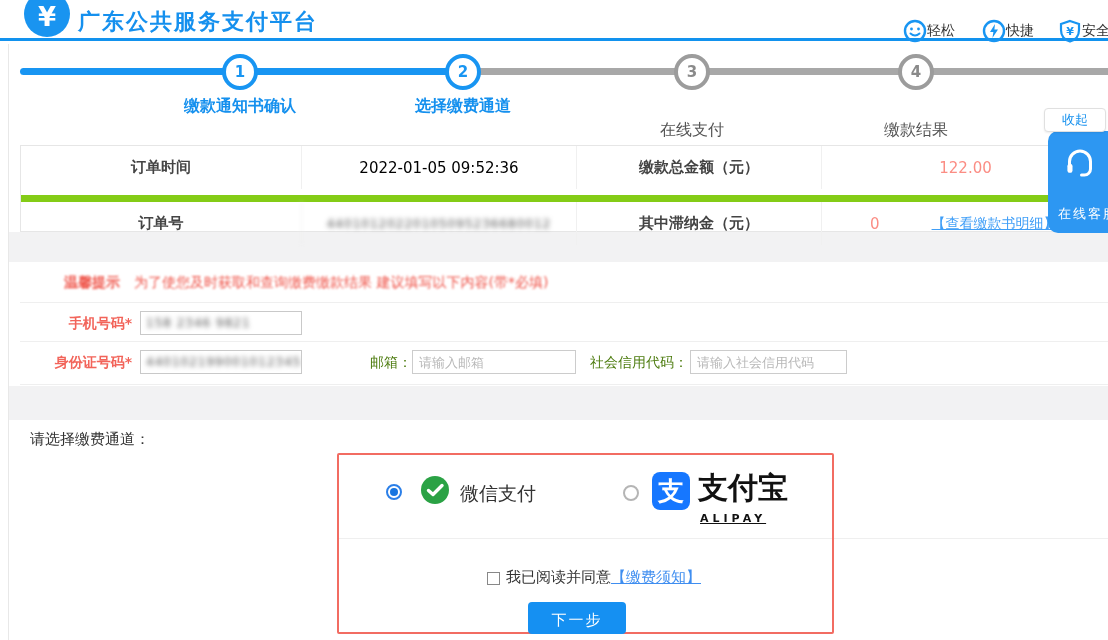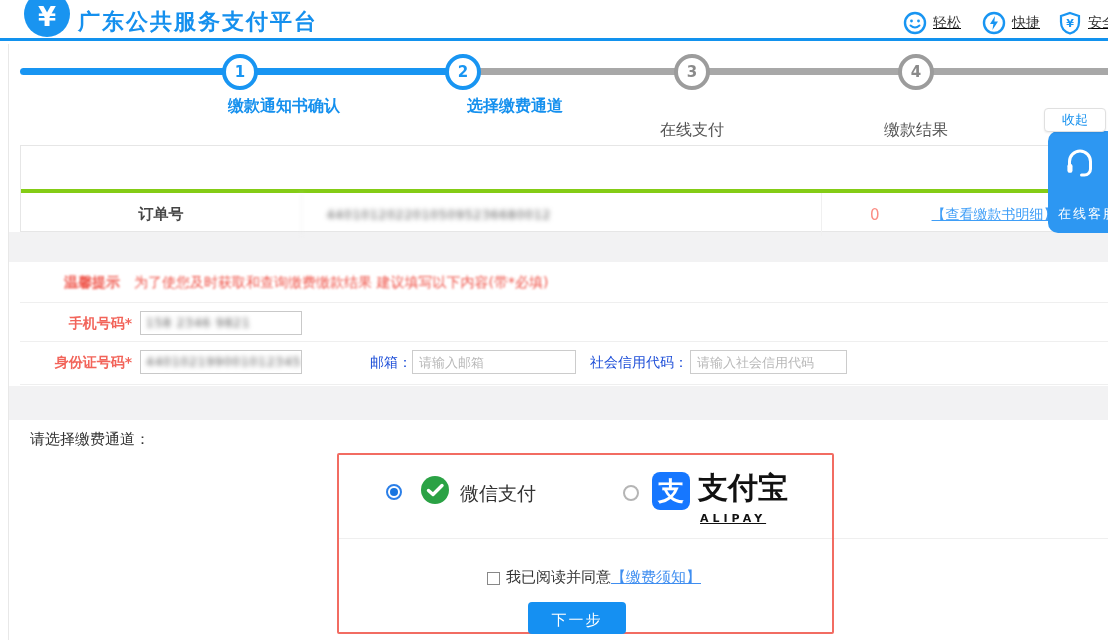--- a/index.html
+++ b/index.html
@@ -4,63 +4,63 @@
 <style>
   * { margin:0; padding:0; box-sizing:border-box; }
   html,body { width:1108px; height:640px; overflow:hidden; background:#fff;
     font-family:"DejaVu Sans","Liberation Sans",sans-serif; }
   .abs { position:absolute; }
   
   .header { left:0; top:0; width:1108px; height:41px; background:#fff; border-bottom:3px solid #1292ee; z-index:6; }
   .logo { left:24px; top:-9px; width:46px; height:46px; border-radius:50%; background:#1994f0;
     color:#fff; font-size:26px; font-weight:bold; text-align:center; line-height:52px; z-index:7; }
   .title { left:78px; top:7px; font-size:22px; font-weight:bold; color:#1590ee; letter-spacing:2px; z-index:7; white-space:nowrap; }
-  .badge { top:11px; display:flex; align-items:center; gap:6px; z-index:7;text-decoration:underline; }
+  .badge { top:19px; display:flex; align-items:center; z-index:7; }
   .badge .txt { font-size:14px; color:#333; white-space:nowrap; }
   
   .bar { top:68px; height:7px; z-index:1; }
   .bar.blue { left:20px; width:445px; background:#1895f2; border-radius:4px; }
   .bar.gray { left:465px; width:643px; background:#a8a8a8; }
   .step-circle { top:54px; width:36px; height:36px; border-radius:50%; background:#fff; text-align:center;
     line-height:28px; font-size:15px; font-weight:bold; z-index:2; }
   .step-circle.on  { border:4px solid #1895f2; color:#1895f2; }
   .step-circle.off { border:4px solid #9c9c9c; color:#8a8a8a; }
   .step-label { top:96px; width:200px; text-align:center; font-size:16px; z-index:2; white-space:nowrap; }
-  .step-label.on { color:#1590ee; font-weight:bold;text-align:right; }
+  .step-label.on { color:#1590ee; font-weight:bold; }
   .step-label.off { color:#555;margin-top:24px; }
   
   .collapse-btn { left:1044px; top:108px; width:62px; height:24px; background:#fff; border:1px solid #e0e0e0;
     border-radius:4px; color:#1590ee; font-size:13px; text-align:center; line-height:22px; z-index:9; box-shadow:0 1px 2px rgba(0,0,0,.08); }
   .service { left:1048px; top:131px; width:74px; height:102px; background:#2d97f2; border-radius:10px; z-index:8; }
   .service .txt { position:absolute; left:0; right:0; bottom:10px; text-align:left; padding-left:10px;
     color:#fff; font-size:13px; letter-spacing:2px; white-space:nowrap; }
   .service svg { position:absolute; left:14px; top:14px; }
   
   .table { left:20px; top:145px; width:1088px; height:87px; border:1px solid #e6e6e6; background:#fff; z-index:3; }
   .trow { position:absolute; left:0; width:100%; height:43px; }
-  .trow.r2 { top:43px; border-top:4px solid #84cc16; }
+  .trow.r2 { top:49px; border-top:7px solid #84cc16; }
   .tcell { position:absolute; top:0; height:43px; display:flex; align-items:center; justify-content:center;
     font-size:15px; white-space:nowrap; overflow:hidden; }
   .c1 { left:0; width:280px; } .c2 { left:280px; width:275px; border-left:1px solid #f0f0f0; }
   .c3 { left:555px; width:245px; border-left:1px solid #f0f0f0; } .c4 { left:800px; width:288px; border-left:1px solid #f0f0f0; }
   .tlabel { font-weight:bold; color:#444; }
   .red-val { color:#fb8d84; }
   .blurred { filter:blur(2.5px); color:#555; font-size:12px; letter-spacing:1px; }
   .r2c4 { justify-content:flex-start; padding-left:48px; gap:52px; }
   .detail-link { color:#3f9ef7; font-size:14px; text-decoration:underline; filter:blur(0.6px); white-space:nowrap; }
   
   .band { left:8px; width:1100px; background:#f2f2f3; z-index:0; }
   .band.b1 { top:232px; height:30px; }
   .band.b2 { top:386px; height:34px; }
   .left-border { left:8px; top:44px; width:1px; height:596px; background:#e8e8e8; }
   .notice { left:64px; top:274px; font-size:14px; color:#ef5348; filter:blur(1.1px); white-space:nowrap; z-index:1; }
   .notice b { font-weight:bold; margin-right:14px; }
   .hline { height:1px; background:#efefef; z-index:0; }
   .flabel-red { color:#f2645a; font-size:14px; font-weight:bold; text-align:right; white-space:nowrap; }
-  .flabel { color:#1d4ed8; font-size:14px; white-space:nowrap; }
+  .flabel { color:#4d7c0f; font-size:14px; white-space:nowrap; }
   .input-box { border:1px solid #c9c9c9; background:#fff; height:24px; display:flex; align-items:center; padding:0 5px; overflow:hidden; }
   input.real { border:1px solid #ccc; height:24px; padding:0 6px; font-size:13px; color:#a16207; background:#fff; }
   input.real::placeholder { color:#b8b8b8; }
   .section-label { left:30px; top:430px; font-size:15px; color:#333; z-index:1; white-space:nowrap; }
   
   .red-box { left:337px; top:453px; width:497px; height:181px; border:2px solid #f26c62; border-radius:2px; z-index:2; }
   .radio { width:16px; height:16px; border-radius:50%; background:#fff; z-index:3; }
   .radio.sel { border:2px solid #2b7fe8; }
   .radio.sel::after { content:""; display:block; width:8px; height:8px; margin:2px; border-radius:50%; background:#1875e0; }
   .radio.unsel { border:2px solid #b5b5b5; }
@@ -129,23 +129,30 @@
 <div class="abs service">
   <svg width="36" height="36" viewBox="0 0 24 24">
       <path d="M5 14 v-3 a7 7 0 0 1 14 0 v3" fill="none" stroke="#fff" stroke-width="2" stroke-linecap="round"></path>
       <rect x="3.6" y="12.5" width="3.4" height="6" rx="1.7" fill="#fff"></rect>
       <path d="M19 14 v2 a4 4 0 0 1 -4 4 h-2" fill="none" stroke="#fff" stroke-width="2" stroke-linecap="round"></path>
     </svg>
   <div class="txt">在线客服</div>
 </div>
 
 <div class="abs table">
+  <div class="trow r1">
+    <div class="tcell c1 tlabel">订单时间</div>
+    <div class="tcell c2">2022-01-05 09:52:36</div>
+    <div class="tcell c3 tlabel">缴款总金额（元）</div>
+    <div class="tcell c4 red-val">122.00</div>
+  </div>
   <div class="trow r2">
     <div class="tcell c1 tlabel">订单号</div>
     <div class="tcell c2 blurred">44010120220105095236680012</div>
+    <div class="tcell c3 tlabel">其中滞纳金（元）</div>
     <div class="tcell c4 r2c4">
       <span class="red-val">0</span>
       <span class="detail-link">【查看缴款书明细】</span>
     </div>
   </div>
 </div>
 
 <div class="abs band b1"></div>
 <div class="abs band b2"></div>
 <div class="abs left-border"></div>

